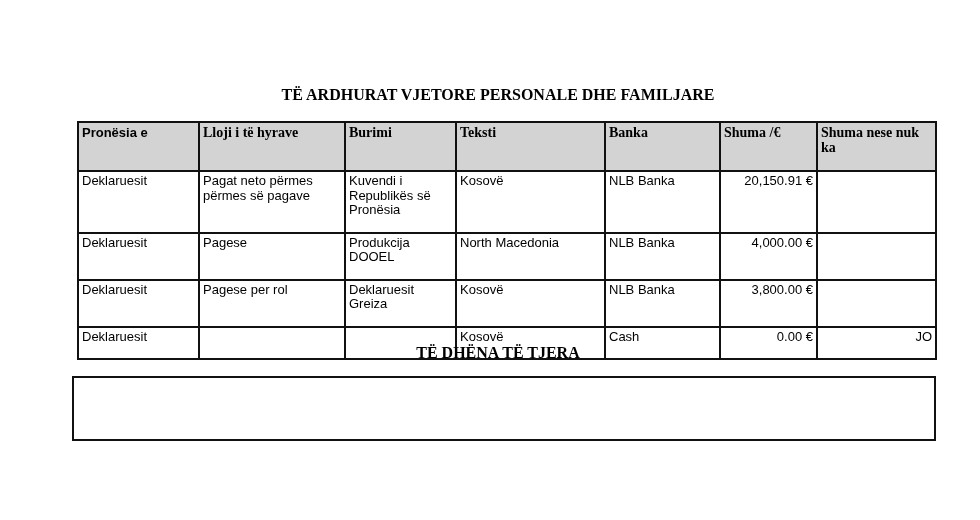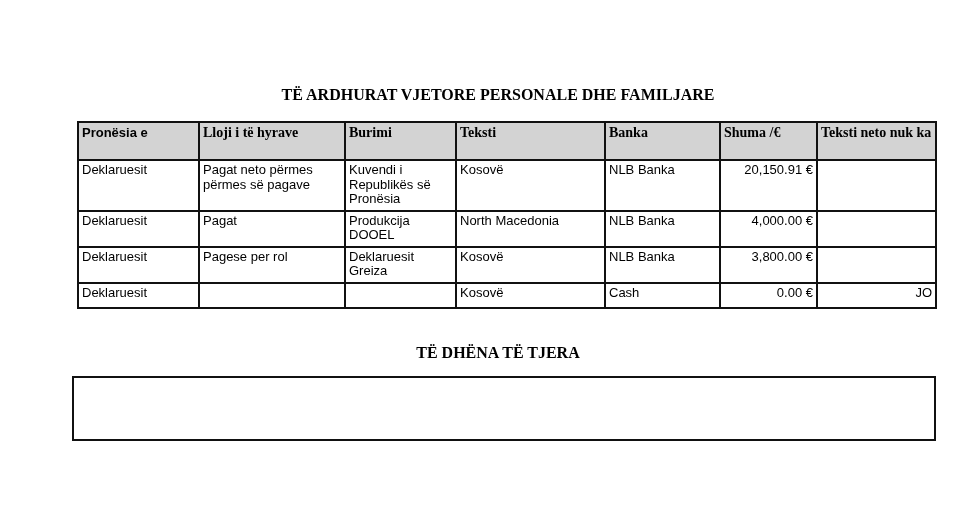--- a/index.html
+++ b/index.html
@@ -1,21 +1,21 @@
 <!DOCTYPE html>
 <html><head>
 <meta charset="utf-8">
 <style>
   html, body { margin:0; padding:0; background:#ffffff; }
   body { width:980px; height:520px; position:relative; overflow:hidden; font-family:"Liberation Sans", sans-serif; color:#000; }
   .title { position:absolute; left:0; width:980px; text-align:center; font-family:"Liberation Serif", serif; font-weight:bold; font-size:16px; }
   #t1 { top:86px; left:8px; }
   #t2 { top:344px; left:8px; }
   table.main { position:absolute; left:77px; top:121px; border-collapse:collapse; table-layout:fixed; width:858px; }
-  table.main td, table.main th { border:2px solid #111; vertical-align:top; padding:2px 3px 3px 3px; font-size:13px; line-height:14.5px; }
+  table.main td, table.main th { border:2px solid #111; vertical-align:top; padding:2px 3px 14px 3px; font-size:13px; line-height:14.5px; }
   table.main th { background:#d3d3d3; font-family:Liberation Serif, serif; font-weight:bold; text-align:left; font-size:14px; line-height:15px; height:31px; }
   table.main th.sans { font-family:"Liberation Sans", sans-serif; font-size:13px; }
   td.num { text-align:right; }
   .other-box { position:absolute; left:72px; top:376px; width:860px; height:61px; border:2px solid #111; background:#fff; }
 </style>
 </head>
 <body>
 
 <div class="title" id="t1">TË ARDHURAT VJETORE PERSONALE DHE FAMILJARE</div>
 
@@ -30,36 +30,36 @@
       <col style="width:119px">
   </colgroup>
   <thead>
     <tr>
       <th class="sans">Pronësia e</th>
       <th>Lloji i të hyrave</th>
       <th>Burimi</th>
       <th>Teksti</th>
       <th>Banka</th>
       <th>Shuma /€</th>
-      <th>Teksti neto nuk ka</th>
+      <th>Shuma nese nuk ka</th>
     </tr>
   </thead>
   <tbody>
     <tr style="height:50px">
       <td>Deklaruesit</td>
       <td>Pagat neto përmes përmes së pagave</td>
       <td>Kuvendi i Republikës së Pronësia</td>
       <td>Kosovë</td>
       <td>NLB Banka</td>
       <td class="num">20,150.91 €</td>
       <td class="num"></td>
     </tr>
     <tr style="height:35px">
       <td>Deklaruesit</td>
-      <td>Pagat</td>
+      <td>Pagese</td>
       <td>Produkcija DOOEL</td>
       <td>North Macedonia</td>
       <td>NLB Banka</td>
       <td class="num">4,000.00 €</td>
       <td class="num"></td>
     </tr>
     <tr style="height:35px">
       <td>Deklaruesit</td>
       <td>Pagese per rol</td>
       <td>Deklaruesit Greiza</td>

